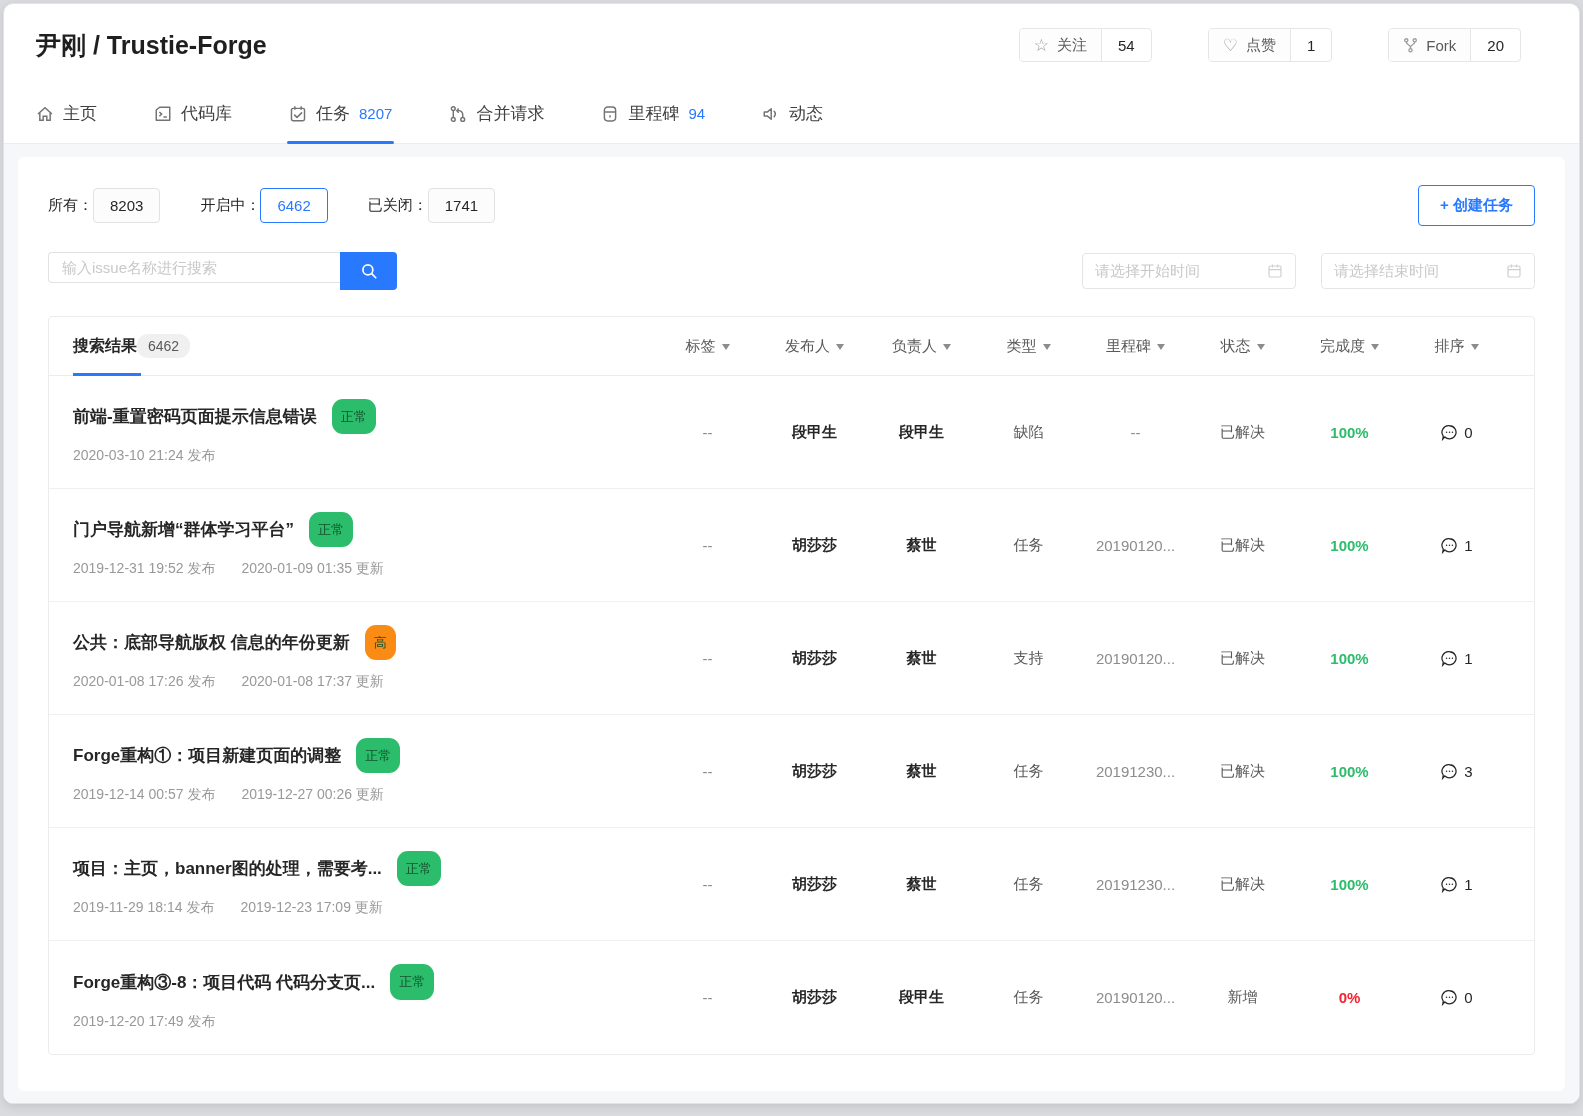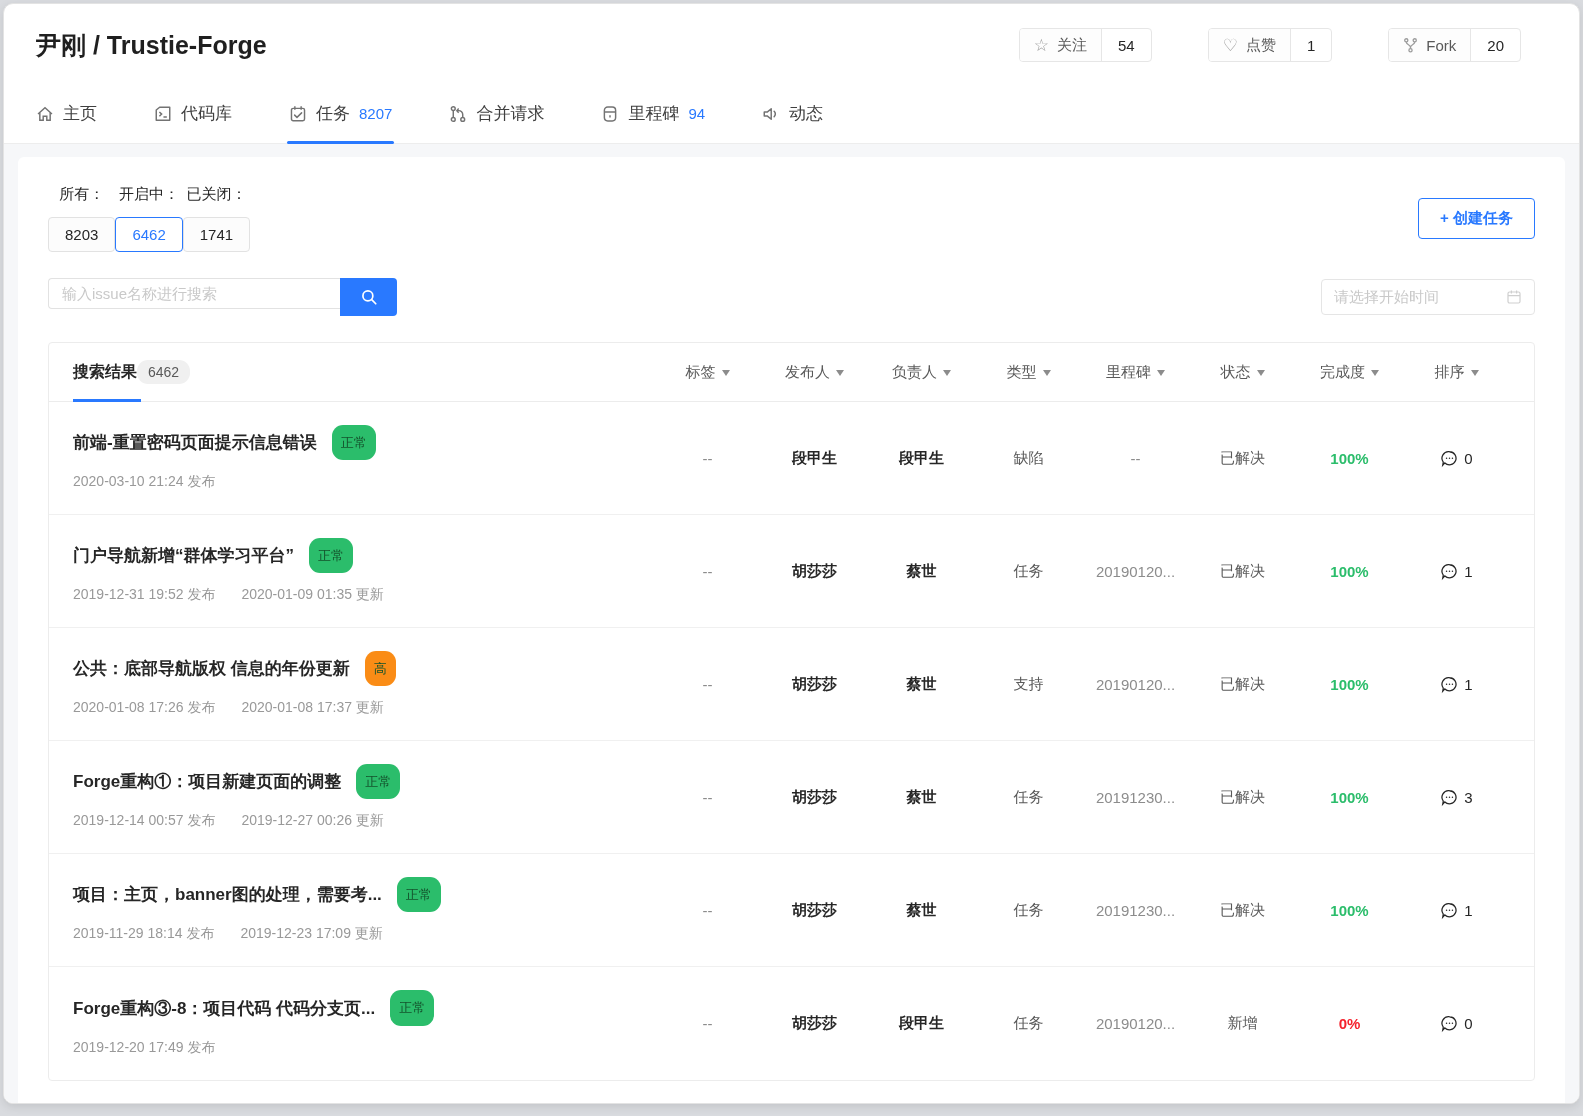--- a/index.html
+++ b/index.html
@@ -32,21 +32,21 @@
   .tab svg { color:#737373; flex:0 0 auto; }
   .tab-count { color:var(--accent); font-size:15px; }
   .tab-count:empty { display:none; }
   .tab.active::after { content:""; position:absolute; left:-2px; right:-2px; bottom:-1px; height:3px;
                        background:var(--accent); border-radius:2px; }
   
   .content { flex:1; background:#f6f7f9; padding:13px 14px 12px; }
   .panel { background:#fff; border-radius:6px; height:100%; padding:28px 30px; }
   
   .filter-row { display:flex; align-items:center; }
-  .f-group { display:flex; align-items:center; gap:13px; font-size:15px; color:#262626;flex-direction:column; }
+  .f-group { display:flex; align-items:center; margin-right:40px; font-size:15px; color:#262626; }
   .f-box { min-width:50px; text-align:center; padding:8px 16px; border:1px solid #e2e2e2; border-radius:4px;
            background:#fcfcfc; font-size:15px; color:#262626; cursor:pointer; }
   .f-box.active { border-color:var(--accent); color:var(--accent); background:#fff; }
   .create-btn { margin-left:auto; border:1px solid var(--accent); color:var(--accent); background:#fff;
                 border-radius:4px; padding:10px 21px; font-size:15px; cursor:pointer;font-weight:bold; }
   
   .search-row { display:flex; align-items:center; margin-top:26px; }
   .search-wrap { display:flex; }
   .search-input { width:292px; height:31px; border:1px solid #e2e2e2; border-right:none;
                   border-radius:4px 0 0 4px; padding:0 13px; font-size:15px; color:#0369a1; outline:none; }
@@ -209,20 +209,27 @@
           </button>
         </div>
         <div class="date-group">
           <div class="date-input">
             <span>请选择开始时间</span>
             <svg width="16" height="16" viewBox="0 0 16 16" fill="none" stroke="#cfcfcf" stroke-width="1.2">
               <rect x="2" y="3" width="12" height="11" rx="1.5"></rect>
                 <path d="M2 6.6 h12 M5.4 1.4 v3 M10.6 1.4 v3"></path>
             </svg>
           </div>
+          <div class="date-input">
+            <span>请选择结束时间</span>
+            <svg width="16" height="16" viewBox="0 0 16 16" fill="none" stroke="#cfcfcf" stroke-width="1.2">
+              <rect x="2" y="3" width="12" height="11" rx="1.5"></rect>
+                <path d="M2 6.6 h12 M5.4 1.4 v3 M10.6 1.4 v3"></path>
+            </svg>
+          </div>
         </div>
       </div>
 
       <div class="table">
         <div class="t-head">
           <div class="result">
             <span class="result-label">搜索结果</span>
             <span class="result-badge">6462</span>
           </div>
           <div class="cols">

